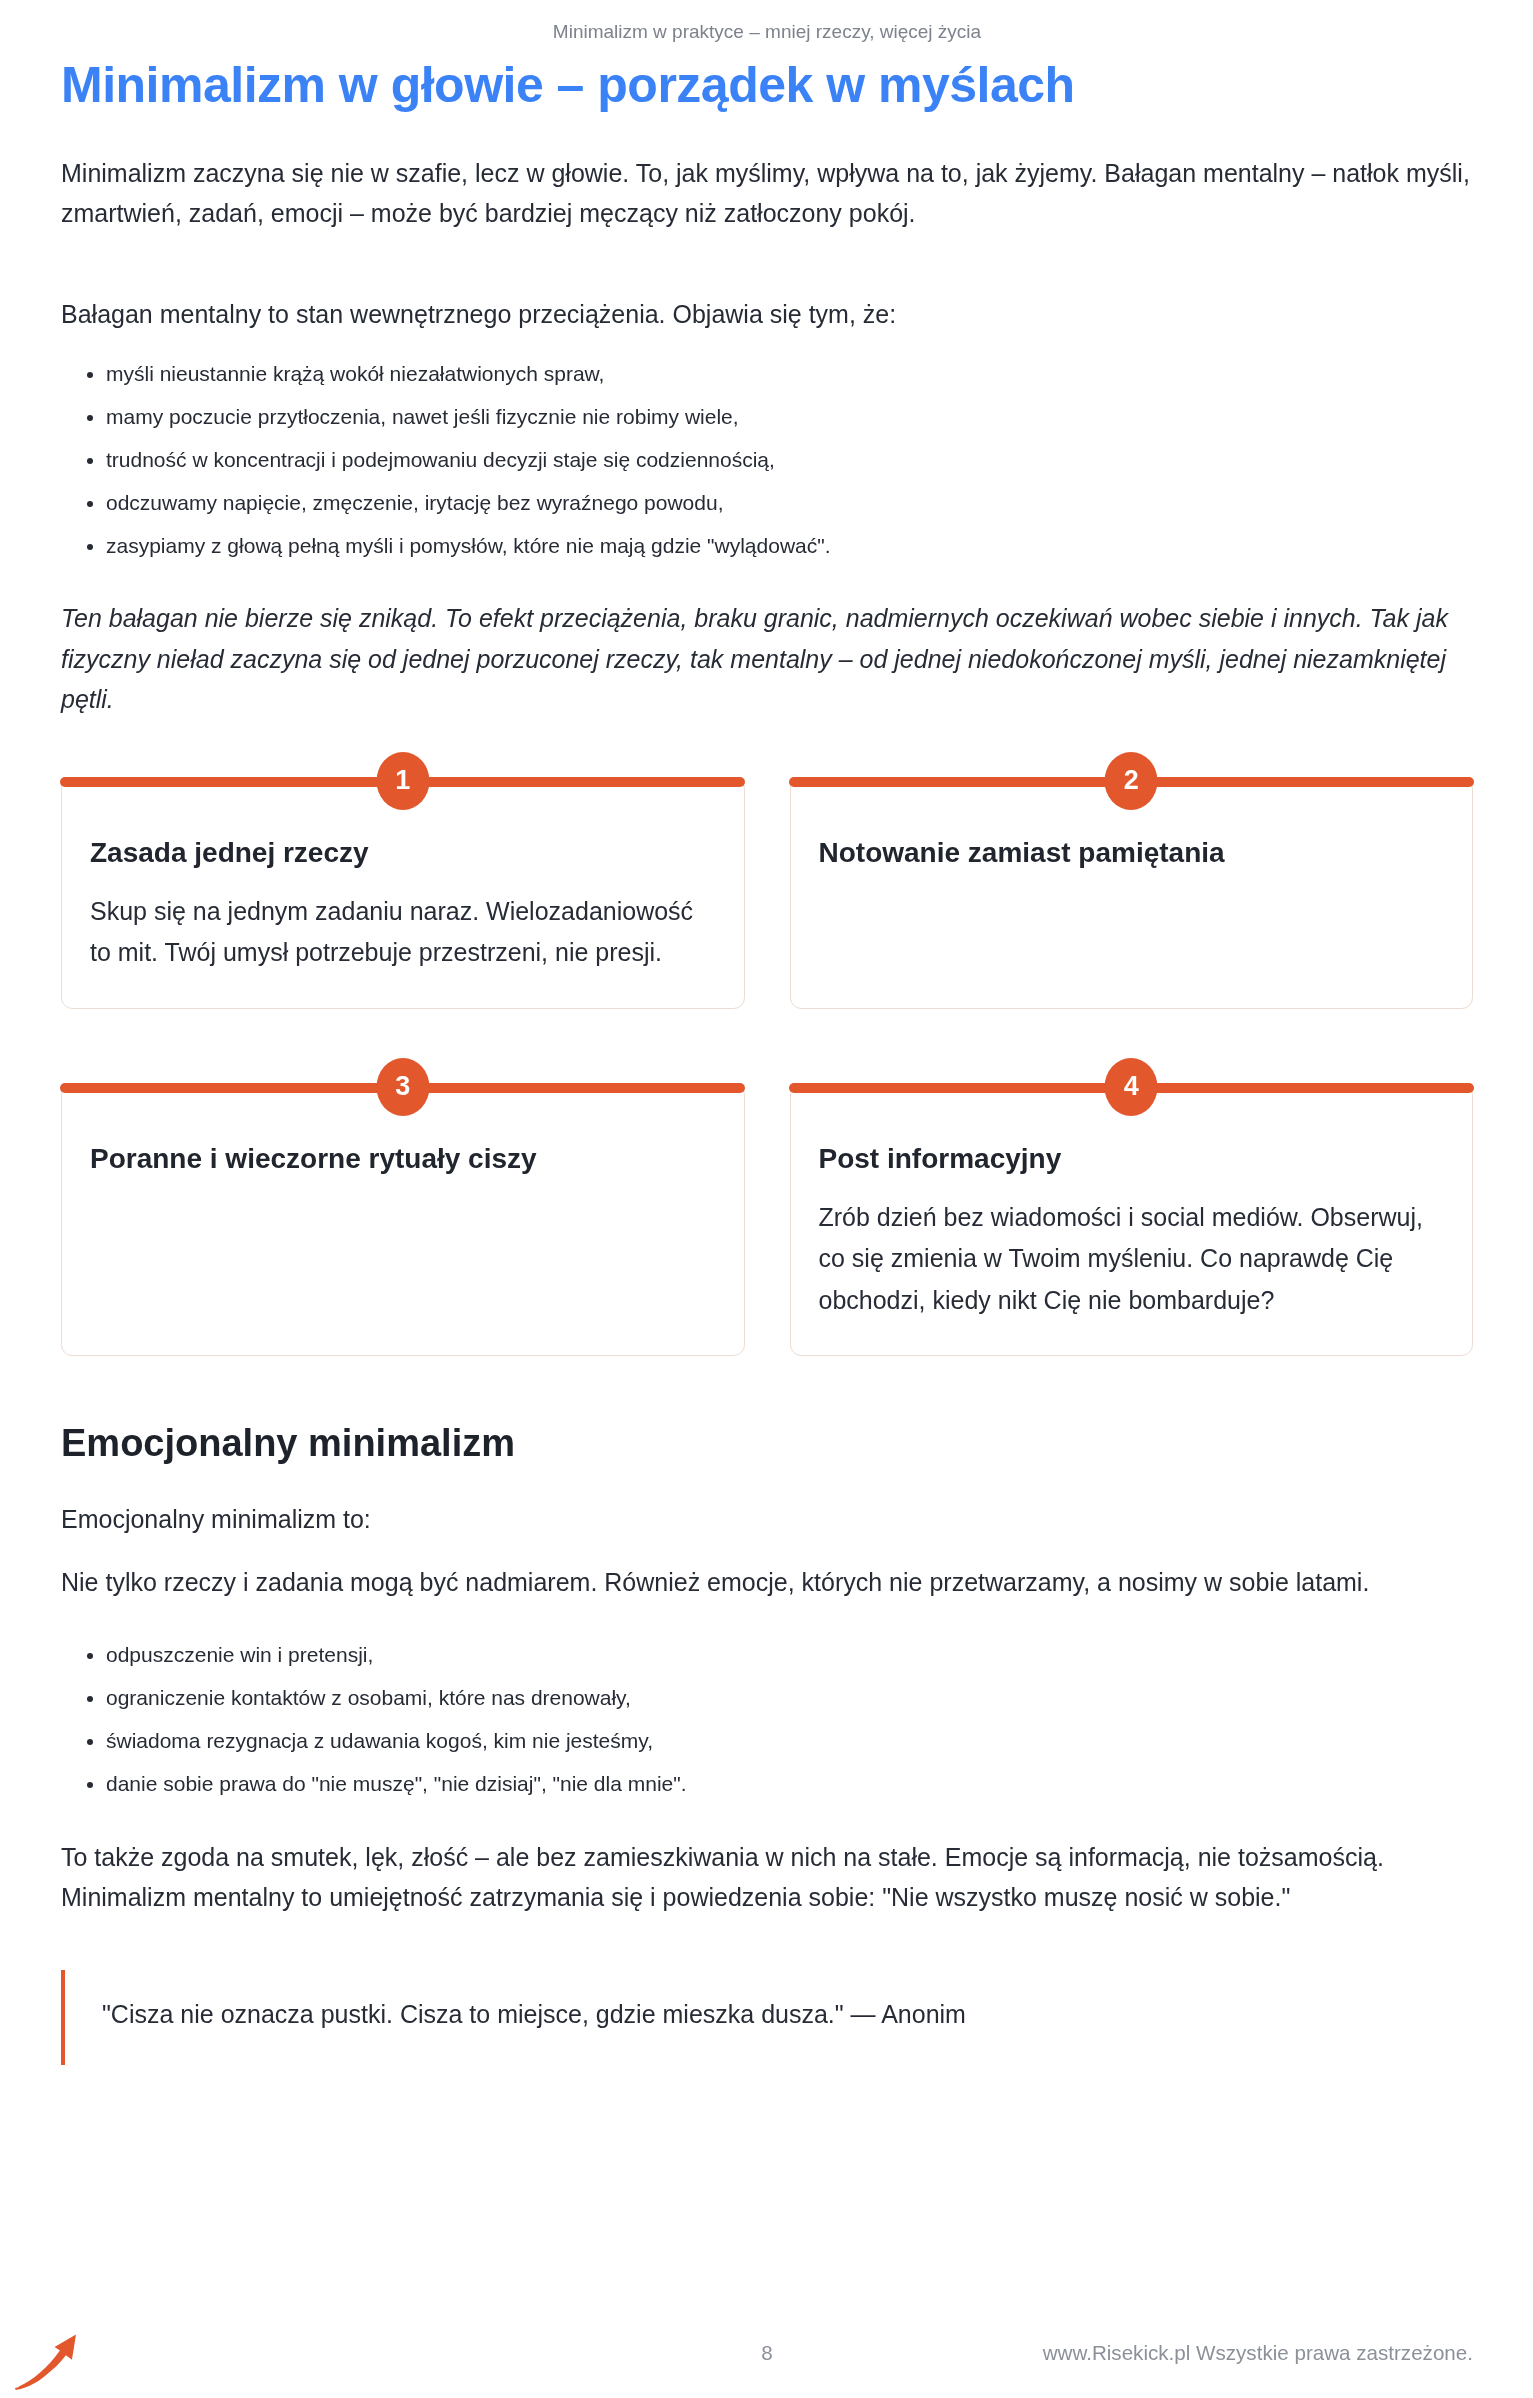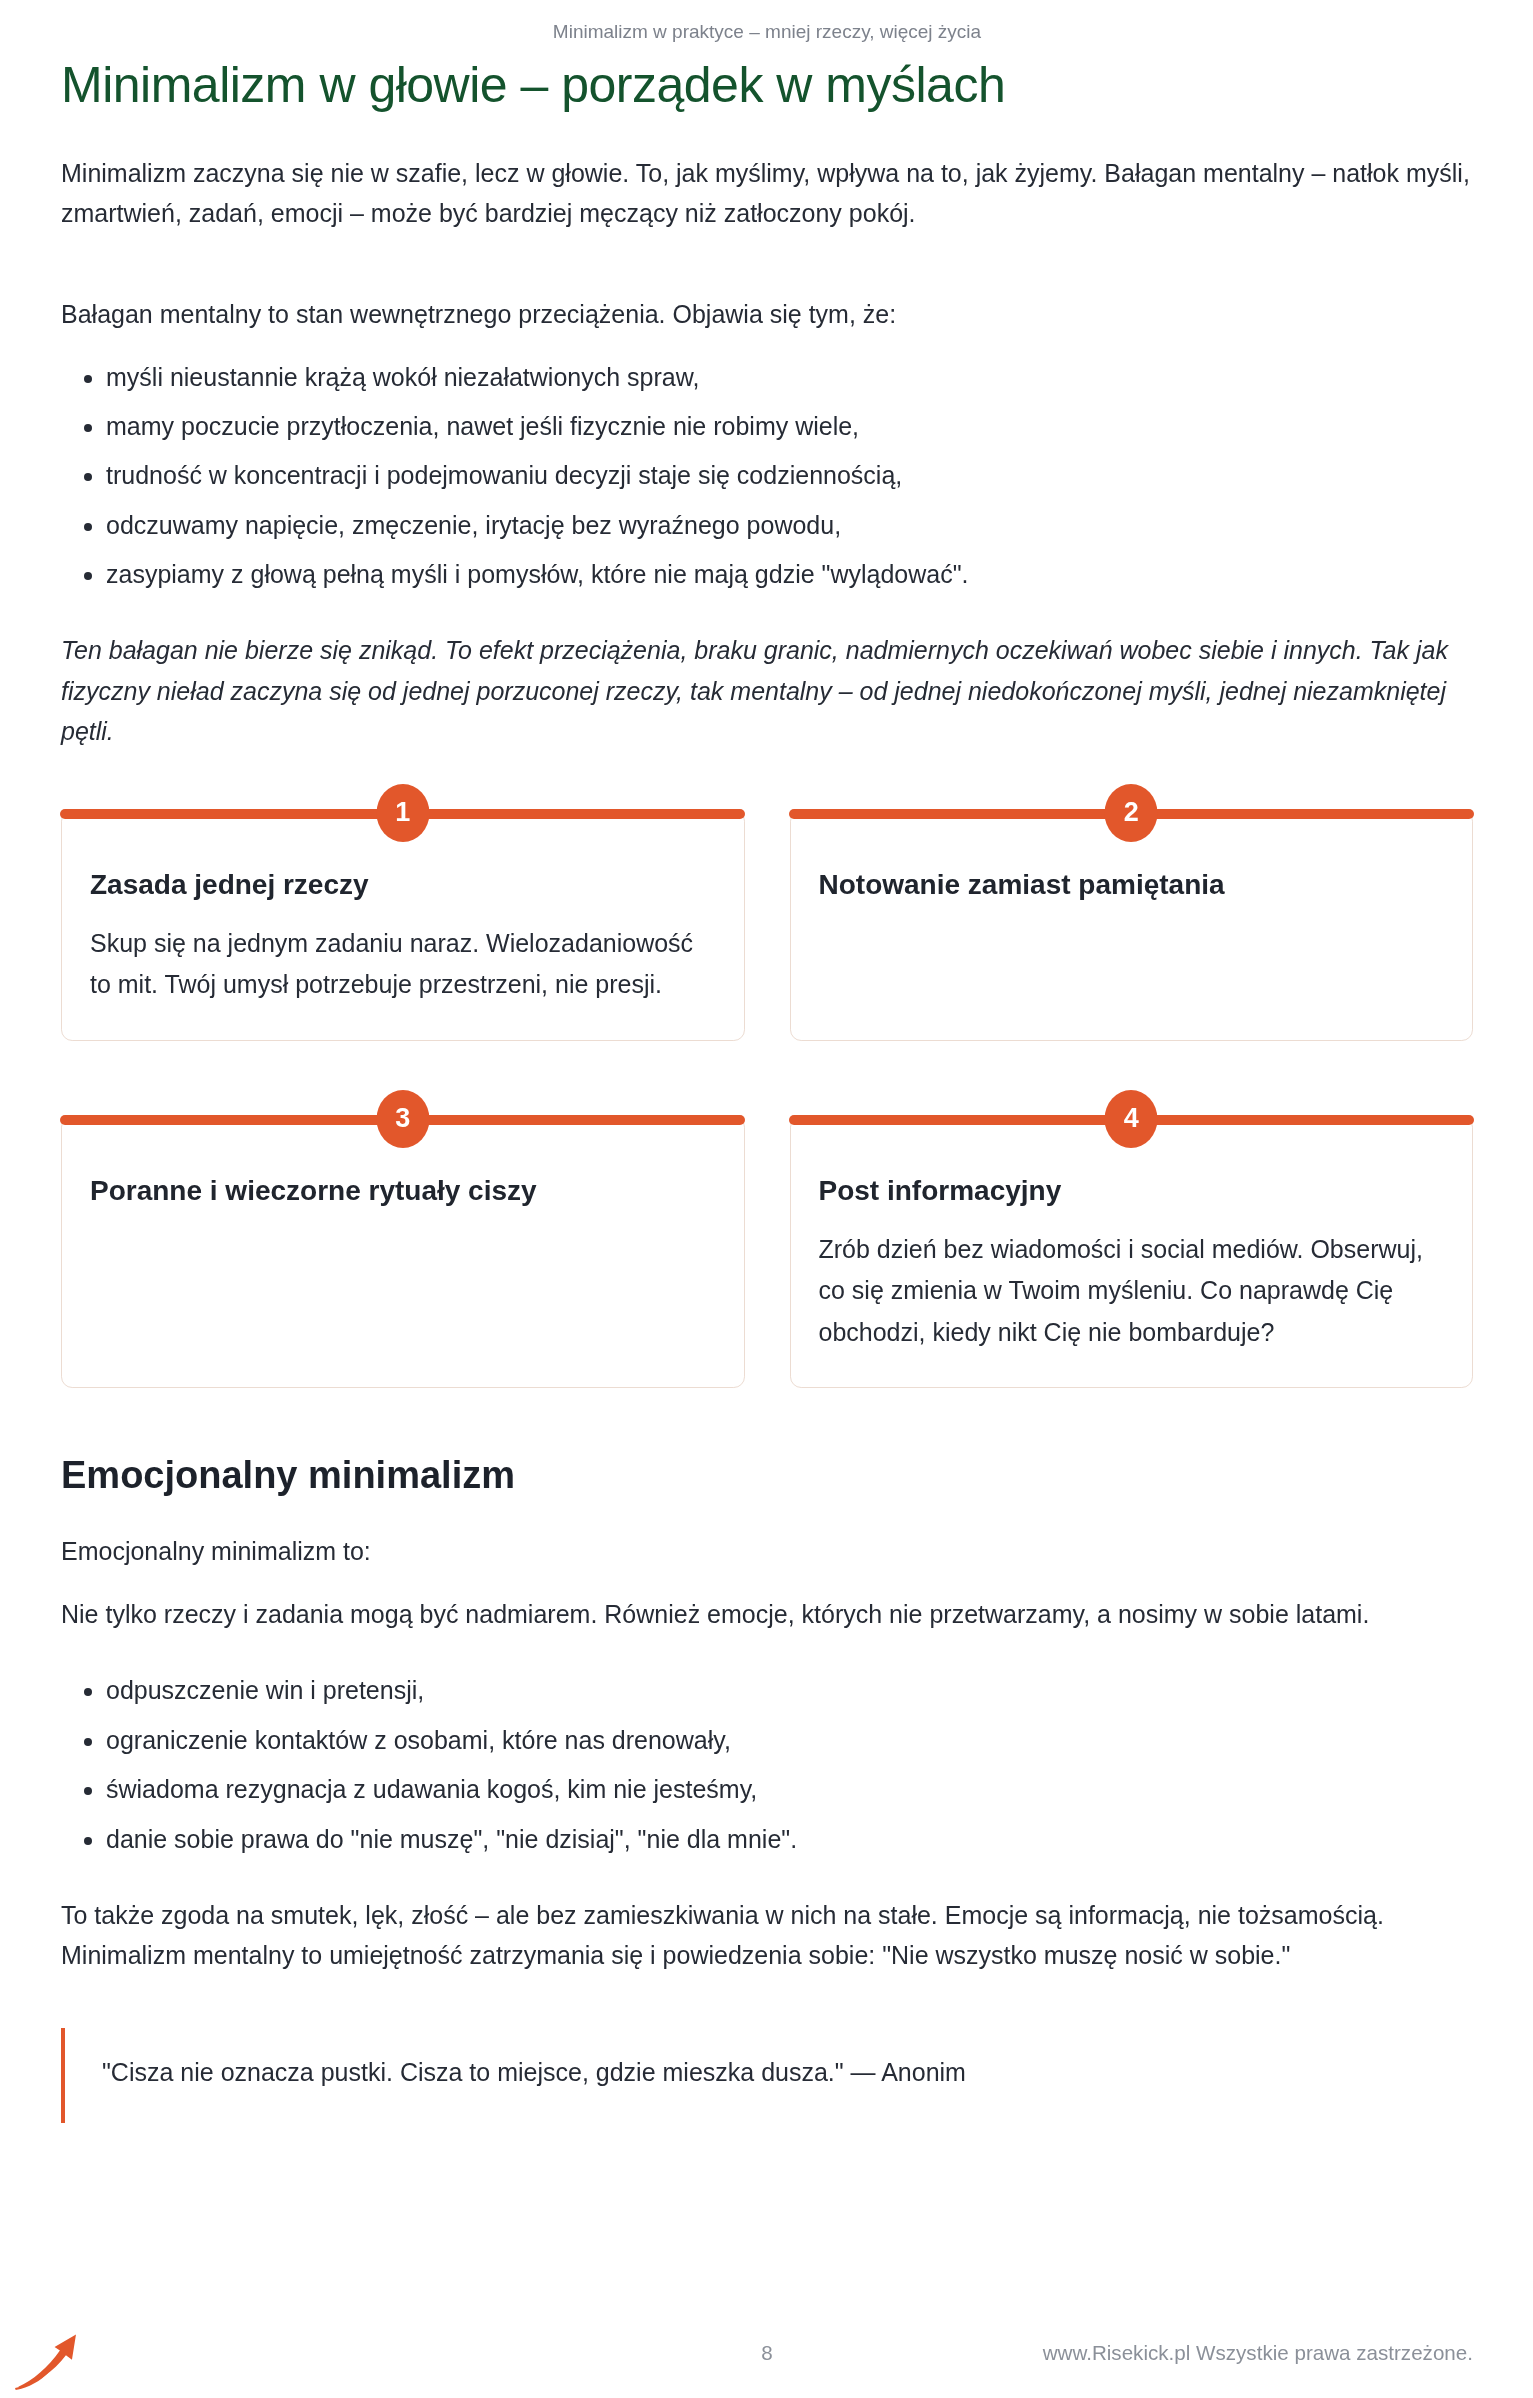--- a/index.html
+++ b/index.html
@@ -18,23 +18,23 @@
 
   .doc-header {
     text-align: center;
     color: #7d828c;
     font-size: 19px;
     margin-bottom: 1px;
   }
 
   h1.doc-title {
     font-size: 50px;
-    font-weight: 400;
+    font-weight: 700;
     letter-spacing: -0.5px;
-    color: #14532d;
+    color: #3b82f6;
     margin: 13px 0 39px 0;
   }
 
   p.body-text {
     font-size: 25px;
     line-height: 1.62;
     color: #262b35;
   }
 
   .intro { margin-bottom: 60px; }
@@ -46,21 +46,21 @@
     margin: 43px 0 34px 0;
   }
 
   .lead { margin-bottom: 22.5px; }
 
   ul.bullet-list {
     margin: 0 0 36px 0;
     padding-left: 45px;
   }
   ul.bullet-list li {
-    font-size: 25px;
+    font-size: 21px;
     line-height: 1.6;
     color: #262b35;
     margin: 9.4px 0;
   }
 
   .outro { margin-bottom: 37px; font-style: italic; }
 
   .cards {
     display: grid;
     grid-template-columns: 1fr 1fr;

